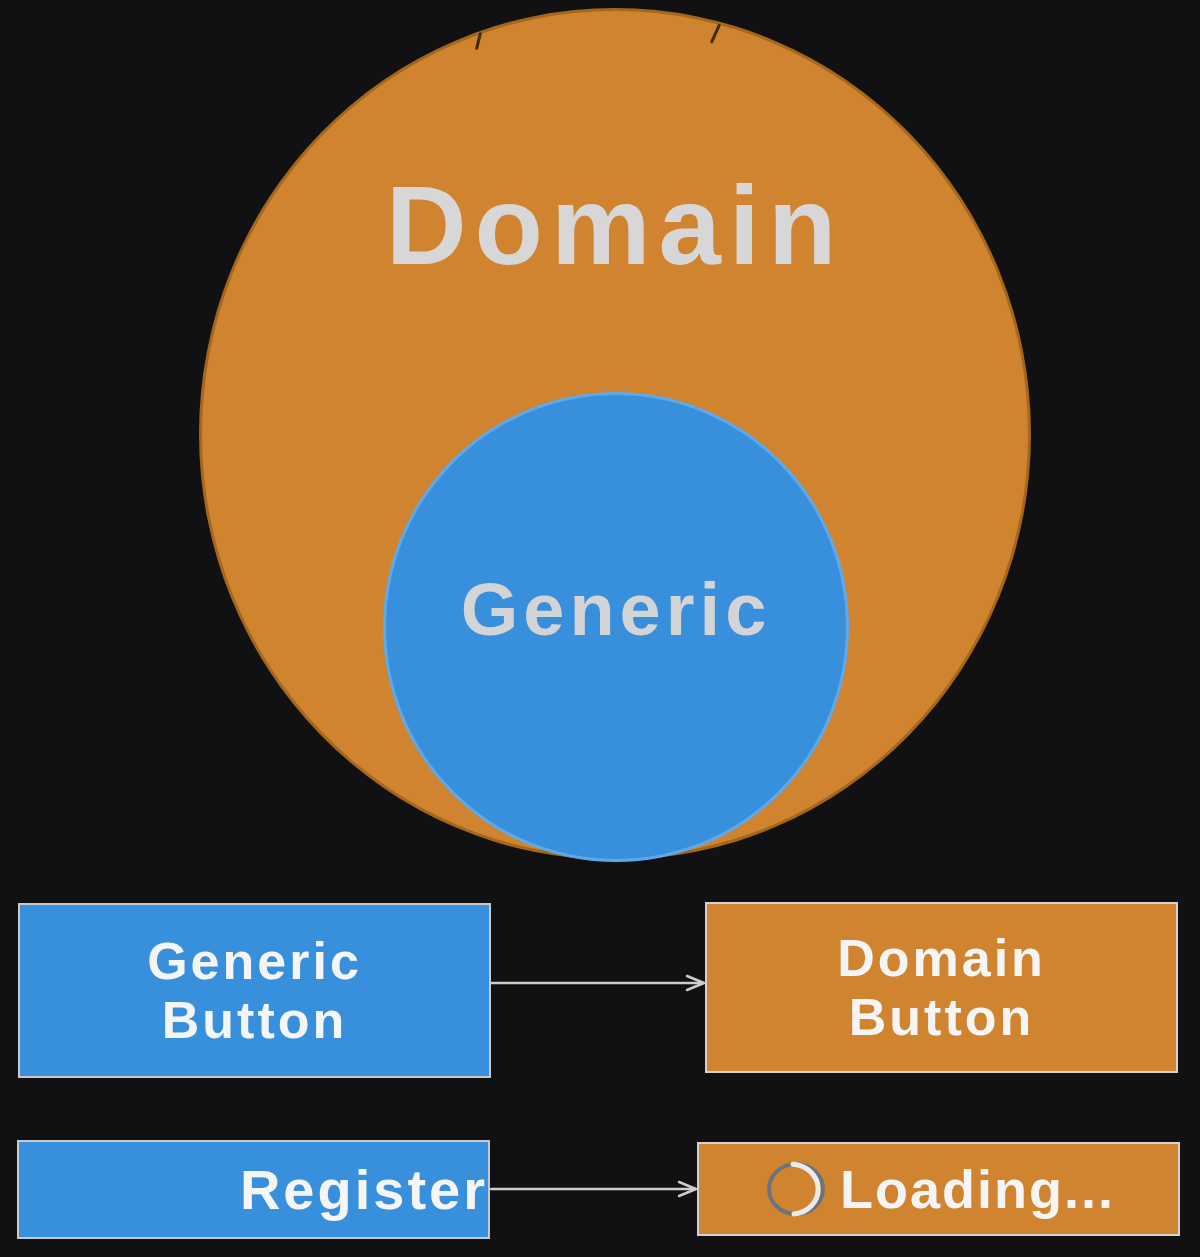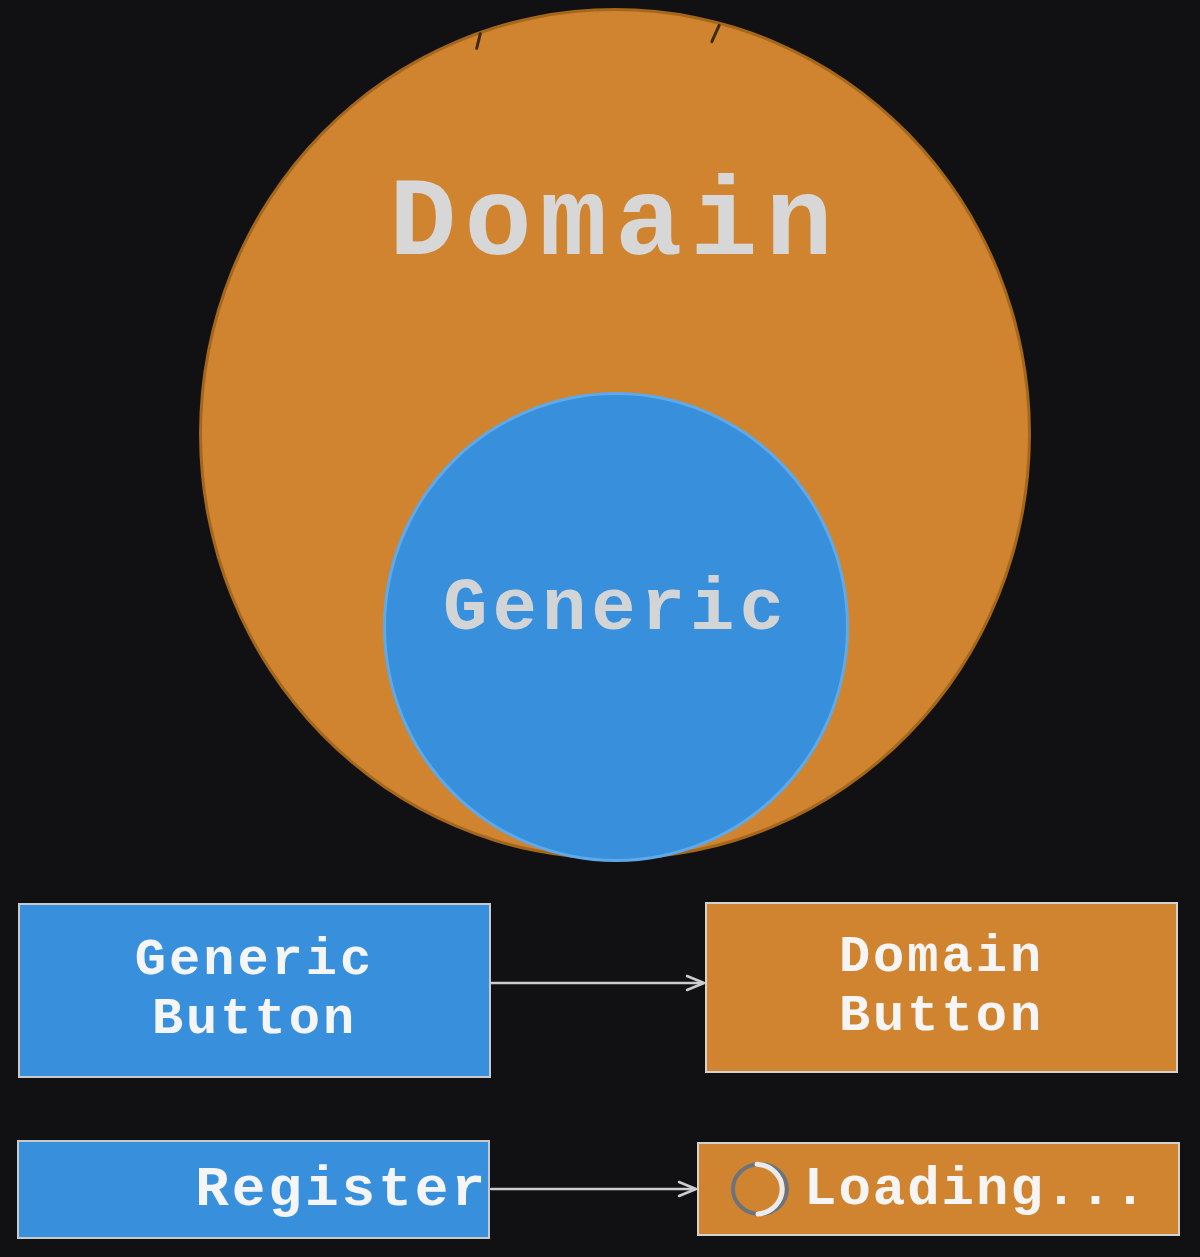--- a/index.html
+++ b/index.html
@@ -6,21 +6,21 @@
     margin: 0;
     padding: 0;
     background: #111113;
   }
   .stage {
     position: relative;
     width: 1200px;
     height: 1257px;
     background: #111113;
     overflow: hidden;
-    font-family: Liberation Mono, monospace;
+    font-family: Liberation Sans, sans-serif;
   }
 
   
   .circle {
     position: absolute;
     border-radius: 50%;
     box-sizing: border-box;
   }
   .circle-outer {
     left: 199px;
@@ -104,21 +104,21 @@
     width: 473px; height: 99px;
     font-size: 56px;
     letter-spacing: 3px;
     align-items: flex-end;
   }
   .loading-button {
     left: 697px; top: 1142px;
     width: 483px; height: 94px;
     flex-direction: row;
     justify-content: flex-start;
-    padding-left: 30px;
+    padding-left: 66px;
     gap: 13px;
     font-size: 54px;
     letter-spacing: 2px;
   }
   .box-line { text-align: center; }
 
   
   .arrow {
     position: absolute;
     z-index: 3;

